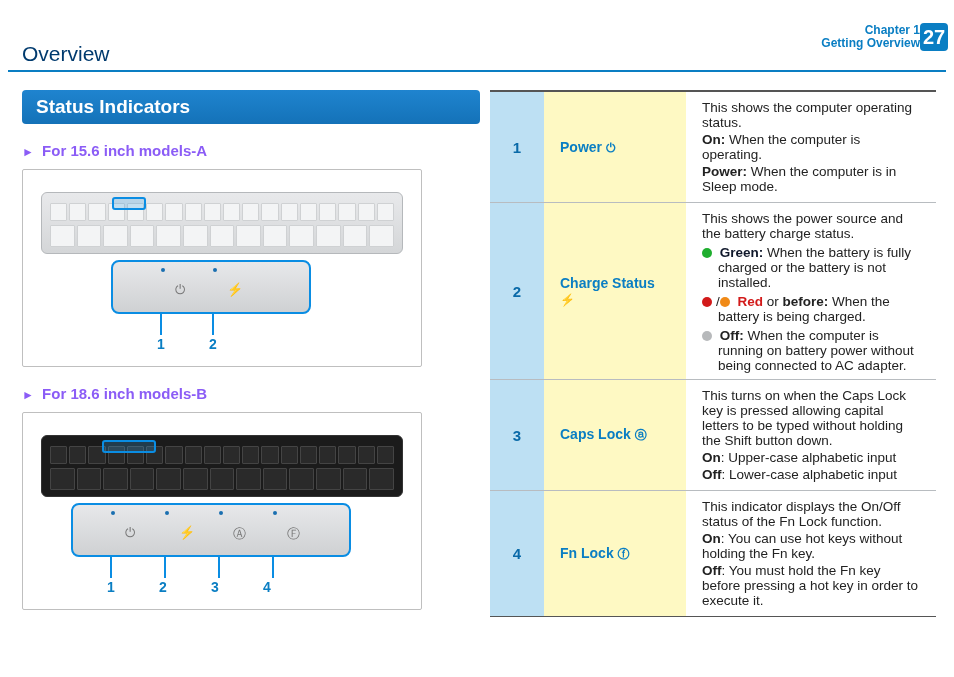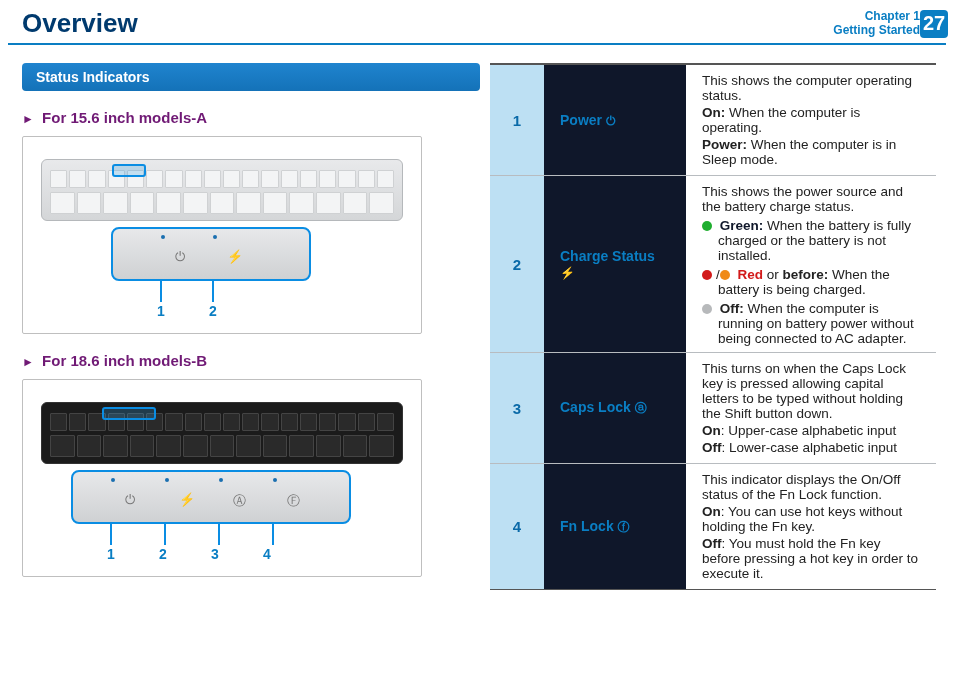--- a/index.html
+++ b/index.html
@@ -1,26 +1,26 @@
 <!DOCTYPE html>
 <html><head>
 <meta charset="utf-8">
 <style>
 html,body{margin:0;padding:0;background:#fff;font-family:"Segoe UI",Arial,sans-serif;color:#222;font-size:14px;}
 .page{width:954px;height:677px;position:relative;}
 .header{display:flex;align-items:center;justify-content:space-between;padding:8px 0 4px 22px;}
-.title{font-size:26px;font-weight:700;color:#003a6e;}
+.title{font-size:21px;font-weight:400;color:#003a6e;margin-top:34px;}
 .hdr-right{display:flex;align-items:center;padding-right:6px;}
 .chapter{color:#0a7ec3;font-size:12px;text-align:right;font-weight:700;line-height:1.1}
 .page-badge{background:#0a7ec3;color:#fff;width:28px;height:28px;border-radius:4px;display:flex;align-items:center;justify-content:center;font-weight:700;font-size:20px;}
 .hr{height:2px;background:#0a7ec3;margin:0 8px;}
 .body{display:flex;gap:10px;padding:18px 18px 0 22px;}
 .col{flex:1;}
-.section-pill{background:linear-gradient(#1f84cf,#1472b8);color:#fff;font-weight:800;font-size:14px;padding:6px 14px;border-radius:4px;display:inline-block;width:430px;}
-.subhead{font-weight:800;color:#701a75;font-size:15px;margin:18px 0 10px;}
+.section-pill{background:linear-gradient(#1f84cf,#1472b8);color:#fff;font-weight:800;font-size:19px;padding:6px 14px;border-radius:4px;display:inline-block;width:430px;}
+.subhead{font-weight:800;color:#8b5cf6;font-size:15px;margin:18px 0 10px;}
 .arrow{font-size:12px;margin-right:4px;}
 .imgbox{border:1px solid #bfbfbf;border-radius:2px;padding:22px 18px 14px;width:400px;box-sizing:border-box;background:#fff;margin-bottom:6px;}
 .kb{position:relative;height:60px;background:linear-gradient(#e8e9eb,#d4d6d8);border:1px solid #b5b8bb;border-radius:6px;overflow:hidden;}
 .kb.dark{background:#1b1b1b;border-color:#333;}
 .kb-keys{position:absolute;left:8px;right:8px;top:10px;height:18px;display:flex;gap:2px;}
 .kb-keys div{flex:1;background:#f3f4f5;border:1px solid #cfd1d3;border-radius:1px;}
 .kb.dark .kb-keys div{background:#2a2a2a;border-color:#444;}
 .kb-row2{position:absolute;left:8px;right:8px;top:32px;height:22px;display:flex;gap:2px;}
 .kb-row2 div{flex:1;background:#f3f4f5;border:1px solid #cfd1d3;border-radius:1px;}
 .kb.dark .kb-row2 div{background:#2a2a2a;border-color:#444;}
@@ -29,41 +29,41 @@
 .panel .led{position:absolute;top:6px;width:4px;height:4px;border-radius:50%;background:#1a6fb0;}
 .panel .icon{position:absolute;top:20px;font-size:13px;color:#777;}
 .panel-line{position:absolute;border-left:2px solid #0a8de3;top:54px;height:22px;}
 .panel-labels{display:flex;margin-left:20px;margin-top:22px;font-weight:800;color:#0a7ec3;}
 .panel-labels span{width:52px;text-align:center;}
 .tbl{width:100%;border-collapse:collapse;font-size:13.5px;}
 .tbl td{vertical-align:middle;padding:6px 16px;border-top:1px solid #b8bcc0;border-bottom:1px solid #b8bcc0;}
 .tbl tr:first-child td{border-top:2px solid #555;}
 .tbl tr:last-child td{border-bottom:1px solid #555;}
 .num-cell{background:#bde0f3;color:#0a6aa8;font-weight:800;text-align:center;width:22px;font-size:15px;}
-.name-cell{background:#0f172a;color:#0a7ec3;font-weight:800;width:110px;font-size:14px;}
+.name-cell{background:#fef9c3;color:#0a7ec3;font-weight:800;width:110px;font-size:14px;}
 .name-cell .icon{font-size:12px;color:#0a7ec3;}
 .desc-cell b{font-weight:800;}
 .dot{display:inline-block;width:10px;height:10px;border-radius:50%;vertical-align:middle;margin-right:4px;}
 .dot.green{background:#1fae2f;}
 .dot.red{background:#d21a1a;}
 .dot.orange{background:#f08a17;}
 .dot.grey{background:#b7b9bb;}
 .indent{display:block;margin-left:16px;text-indent:-16px;margin-top:4px;}
 .desc-cell p{margin:2px 0;}
 </style>
 </head>
 <body>
 
 <div class="page">
   <div class="header">
     <div class="title">Overview</div>
     <div class="hdr-right">
       <div class="chapter">
         <div>Chapter 1</div>
-        <div>Getting Started</div>
+        <div>Getting Overview</div>
       </div>
       <div class="page-badge">27</div>
     </div>
   </div>
   <div class="hr"></div>
 
   <div class="body">
 
     <div class="col">
       <div class="section-pill">Status Indicators</div>

